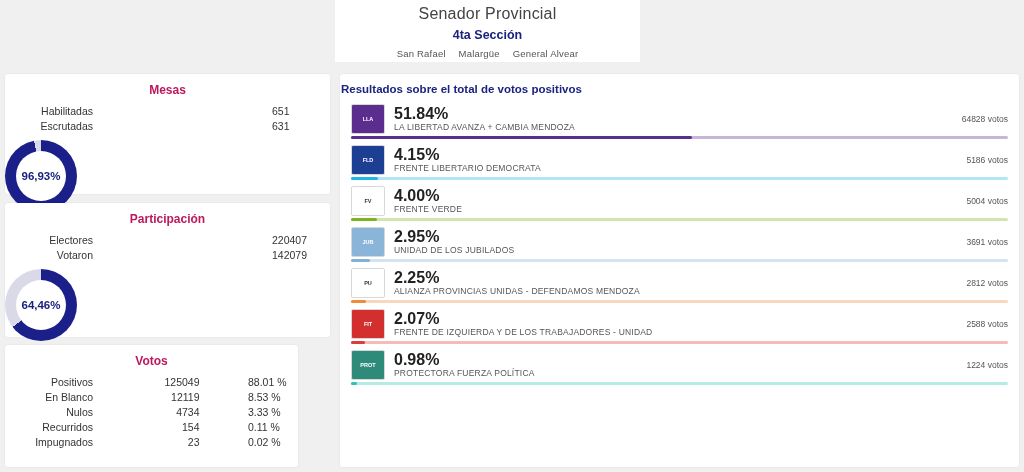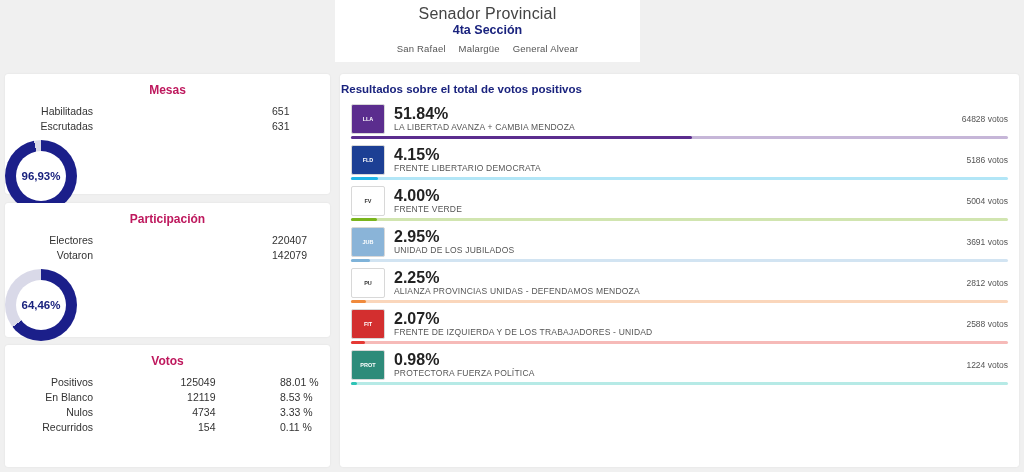--- a/index.html
+++ b/index.html
@@ -22,20 +22,21 @@
     left: 335px; top: 0; width: 305px; height: 62px;
     background: #ffffff;
     text-align: center;
     padding-top: 5px;
   }
   .header-title {
     font-size: 16px;
     color: #444;
     font-weight: normal;
     letter-spacing: .2px;
+    margin-bottom: 5px;
   }
   .header-section {
     font-size: 12.5px;
     color: #1a237e;
     font-weight: bold;
     margin-bottom: 6px;
   }
   .header-depts {
     font-size: 9.5px;
     color: #555;
@@ -85,21 +86,21 @@
     transform: translate(-50%,-50%);
     width: 50px; height: 50px;
     background: #fff;
     border-radius: 50%;
     display: flex; align-items: center; justify-content: center;
     font-size: 11.5px; font-weight: bold; color: #1a237e;
   }
 
   #card-mesas        { top: 74px;  width: 325px; height: 120px; }
   #card-participacion{ top: 203px; width: 325px; height: 134px; }
-  #card-votos        { top: 345px; width: 325px; height: 122px; }
+  #card-votos        { top: 345px; width: 293px; height: 122px; }
 
   
   .results {
     position: absolute;
     left: 340px; top: 74px;
     width: 679px; height: 393px;
     background: #ffffff;
     border-radius: 3px;
     box-shadow: 0 0 2px rgba(0,0,0,.08);
     overflow: hidden;
@@ -235,20 +236,25 @@
       <div class="kv-row">
         <span class="kv-label">Nulos</span>
         <span class="kv-val">4734</span>
         <span class="kv-val2">3.33 %</span>
       </div>
       <div class="kv-row">
         <span class="kv-label">Recurridos</span>
         <span class="kv-val">154</span>
         <span class="kv-val2">0.11 %</span>
       </div>
+      <div class="kv-row">
+        <span class="kv-label">Impugnados</span>
+        <span class="kv-val">23</span>
+        <span class="kv-val2">0.02 %</span>
+      </div>
     </div>
   </div>
 
   <div class="results">
     <div class="results-title">Resultados sobre el total de votos positivos</div>
     <div id="results-rows">
         <div class="row">
           <div class="row-inner">
             <div class="logo" style="background: rgb(91, 45, 142); color: rgb(255, 255, 255);">LLA</div>
             <div class="texts">

